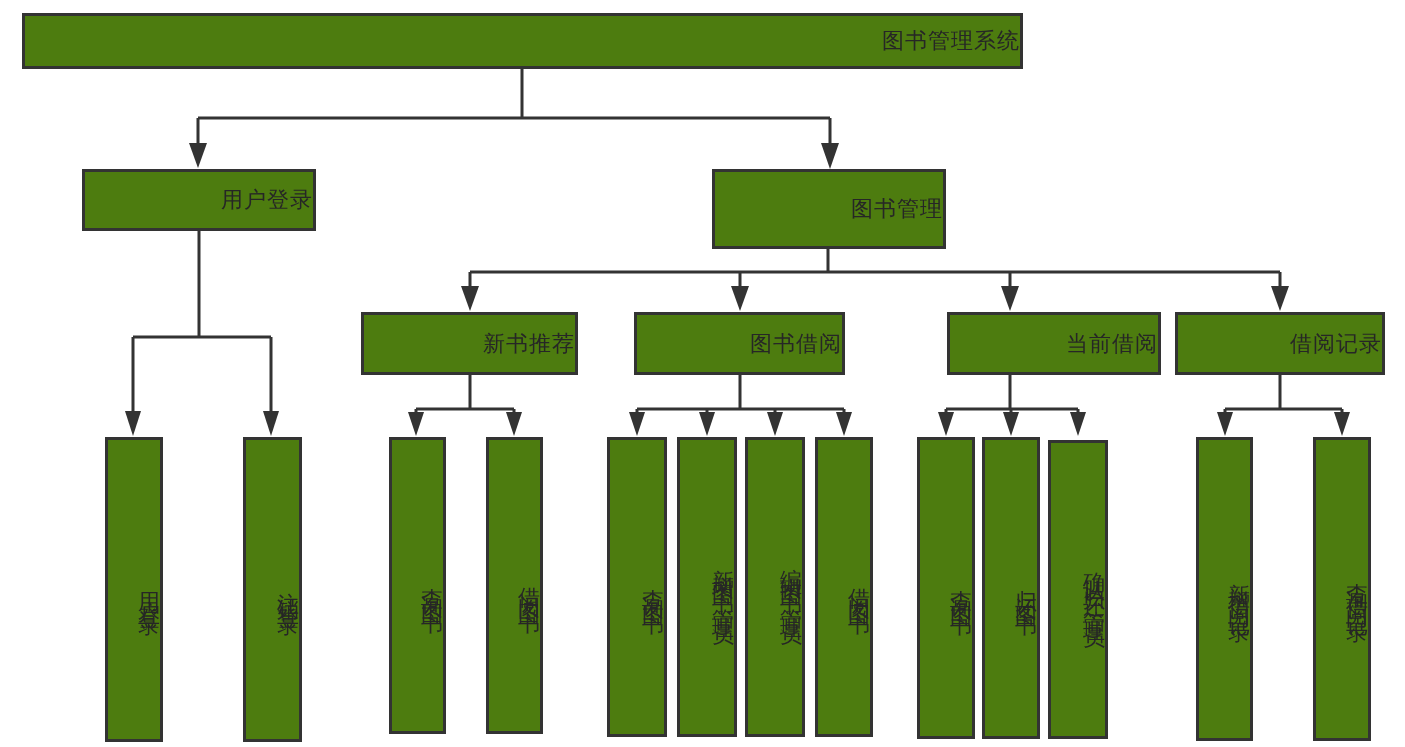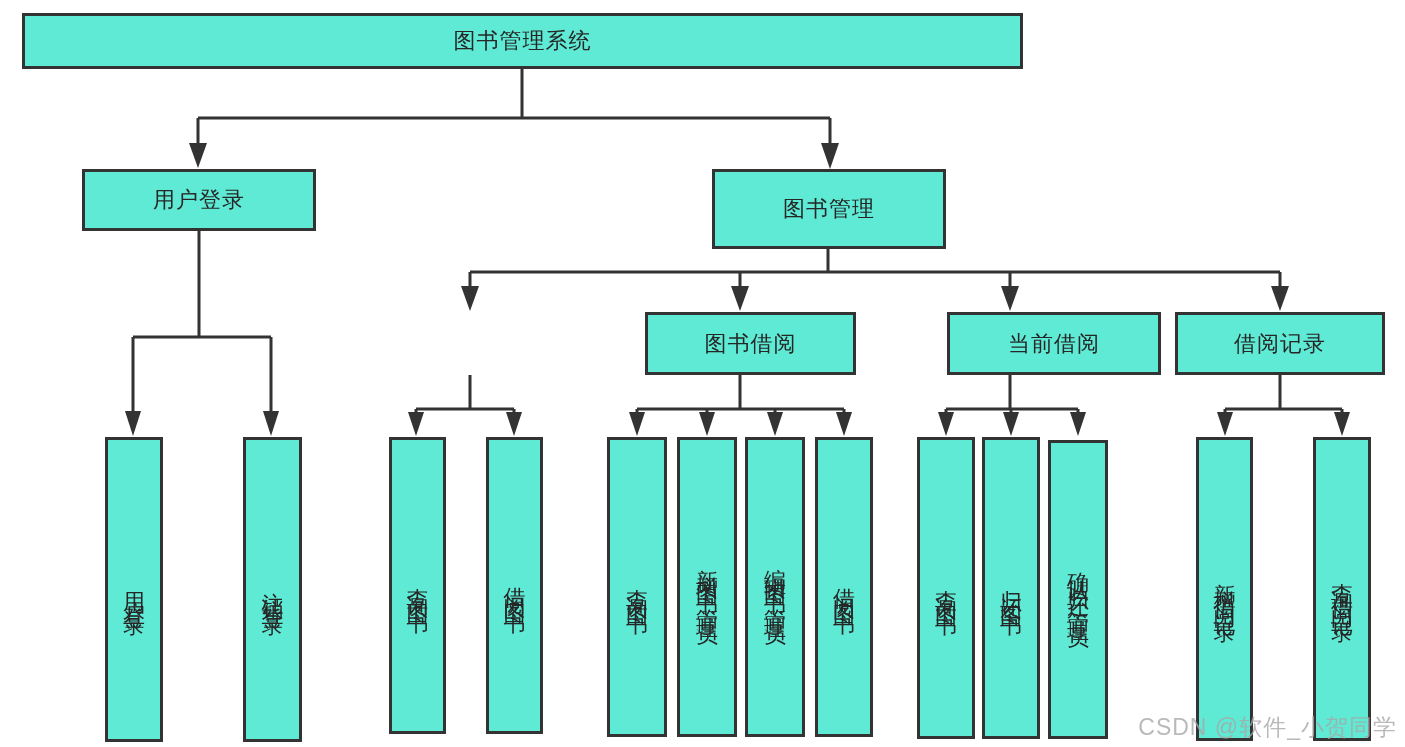--- a/index.html
+++ b/index.html
@@ -21,24 +21,24 @@
   #wires {
     position: absolute;
     left: 0; top: 0;
     width: 1405px; height: 747px;
     color: var(--line);
   }
   .node {
     position: absolute;
     box-sizing: border-box;
     border: 3px solid var(--line);
-    background: #5eead4;
+    background: #4d7c0f;
     display: flex;
     align-items: center;
-    justify-content: center;
+    justify-content: flex-end;
     font-size: 22px;
     letter-spacing: 1px;
     color: var(--text);
   }
   .hnode { white-space: nowrap; }
   .vnode span {
     writing-mode: vertical-rl;
     text-orientation: mixed;
     letter-spacing: 8px;
     line-height: 1;
@@ -105,21 +105,24 @@
     <span>图书管理系统</span>
   </div>
 
   <div class="node hnode" style="left:82px; top:169px; width:234px; height:62px;">
     <span>用户登录</span>
   </div>
   <div class="node hnode" style="left:712px; top:169px; width:234px; height:80px;">
     <span>图书管理</span>
   </div>
 
-  <div class="node hnode" style="left:634px; top:312px; width:211px; height:63px;margin-left:11px;">
+  <div class="node hnode" style="left:361px; top:312px; width:217px; height:63px;">
+    <span>新书推荐</span>
+  </div>
+  <div class="node hnode" style="left:634px; top:312px; width:211px; height:63px;">
     <span>图书借阅</span>
   </div>
   <div class="node hnode" style="left:947px; top:312px; width:214px; height:63px;">
     <span>当前借阅</span>
   </div>
   <div class="node hnode" style="left:1175px; top:312px; width:210px; height:63px;">
     <span>借阅记录</span>
   </div>
 
   <div class="node vnode" style="left:105px; top:437px; width:58px; height:305px;">
@@ -159,15 +162,14 @@
     <span>确认归还（管理员）</span>
   </div>
 
   <div class="node vnode" style="left:1196px; top:437px; width:57px; height:304px;">
     <span>新增借阅记录</span>
   </div>
   <div class="node vnode" style="left:1313px; top:437px; width:58px; height:304px;">
     <span>查询借阅记录</span>
   </div>
 
-  <div class="watermark">CSDN @软件_小贺同学</div>
 
 </div>
 
 </body></html>

